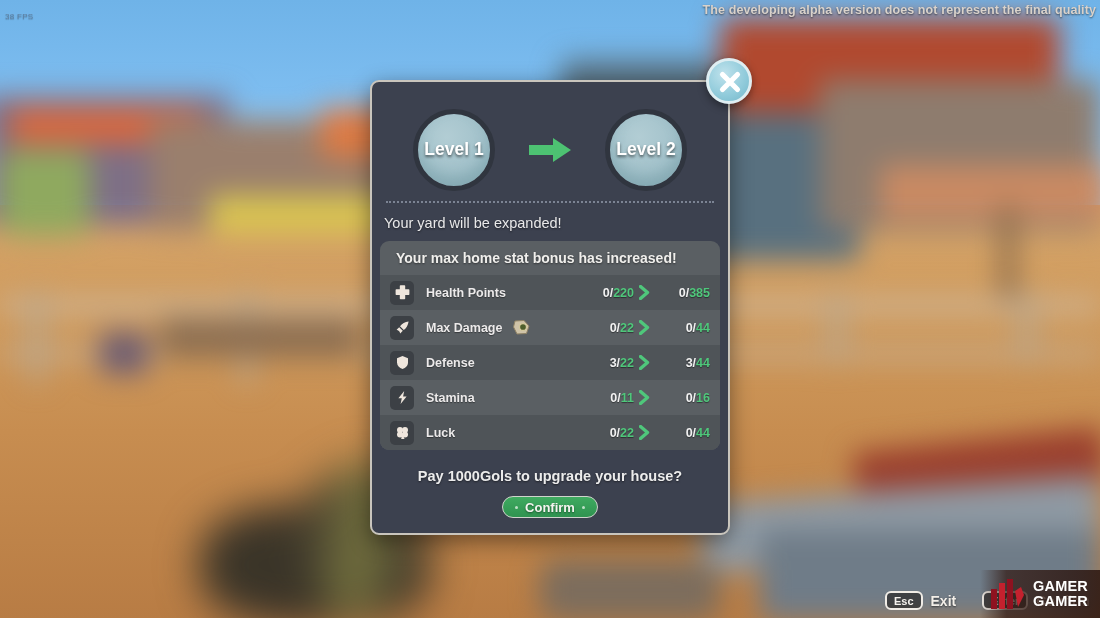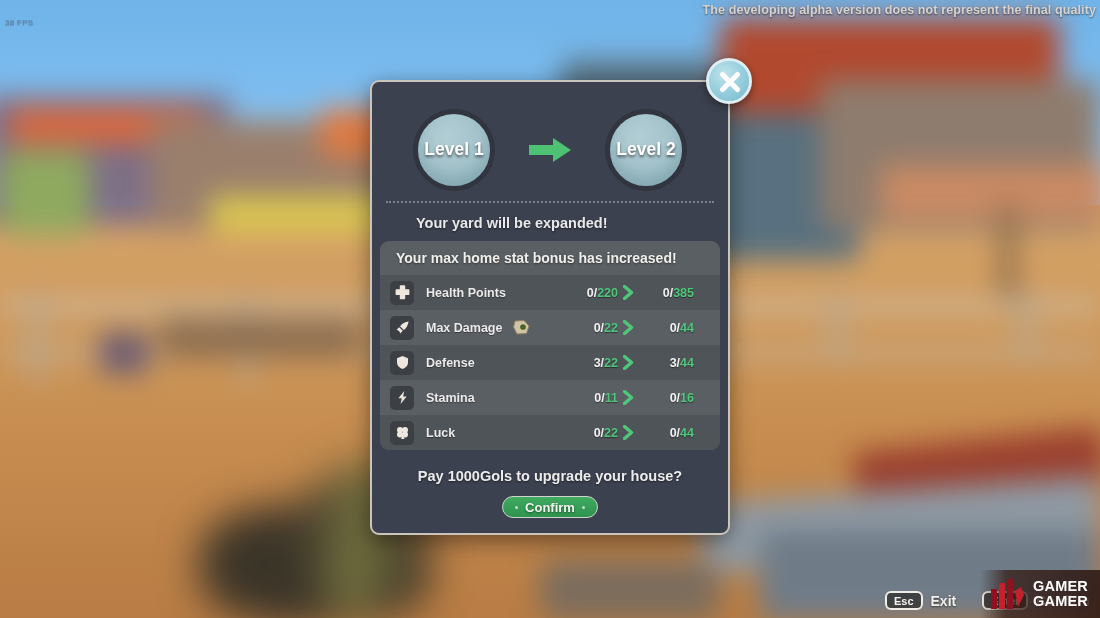--- a/index.html
+++ b/index.html
@@ -51,21 +51,21 @@
   .b-plank-r    { left:855px; top:440px; width:250px; height:55px;  background:#9a3f2e; border-radius:4px; transform:rotate(-6deg); }
   .b-wood-r     { left:700px; top:490px; width:400px; height:70px;  background:#8f9aa4; border-radius:6px; transform:rotate(-4deg); }
   .b-dirt-r     { left:760px; top:530px; width:340px; height:90px;  background:#6f7c88; border-radius:8px; }
   .b-bush       { left:200px; top:505px; width:230px; height:120px; background:#3a3428; border-radius:40%; }
   .b-bush2      { left:300px; top:470px; width:120px; height:130px; background:#4a4330; border-radius:45%; }
   .b-grass      { left:330px; top:460px; width:60px;  height:160px; background:#6d6a3c; border-radius:30px; transform:rotate(8deg); }
   .b-stone      { left:540px; top:560px; width:180px; height:60px;  background:#7c6d5d; border-radius:16px; }
 
   
   #fps {
-    position:absolute; left:5px; top:18px;
+    position:absolute; left:5px; top:12px;
     font-size:8px; color:#5d7fa0; letter-spacing:0.3px;
     text-shadow:0 1px 1px rgba(0,0,0,.25);
   }
   #alpha-note {
     position:absolute; right:4px; top:3px;
     font-size:12.5px; font-weight:700; color:#d9d2cb;
     letter-spacing:.1px;
     text-shadow:0 1px 2px rgba(0,0,0,.55);
   }
 
@@ -105,37 +105,37 @@
     white-space:nowrap;
   }
   .arrow-green { width:46px; height:30px; }
 
   .dotted-sep {
     margin:4px 14px 0 14px; height:0;
     border-top:2px dotted #7c8494;
   }
 
   .yard-text {
-    padding:12px 0 10px 44px;
-    font-size:14.5px; font-weight:700; color:#e9e9ea;
+    padding:12px 0 10px 12px;
+    font-size:14.5px; font-weight:400; color:#e9e9ea;
     text-shadow:0 1px 2px rgba(0,0,0,.5);
   }
 
   .stats-panel {
     margin:0 8px; border-radius:9px; overflow:hidden;
     background:#5a5f63;
   }
   .stats-title {
     padding:9px 0 9px 16px;
     font-size:14px; font-weight:700; color:#f0efec;
     text-shadow:0 1px 2px rgba(0,0,0,.45);
   }
   .stat-row {
     display:flex; align-items:center;
-    height:35px; padding:0 26px 0 10px;
+    height:35px; padding:0 10px 0 10px;
     background:#4f5458;
   }
   .stat-row.alt { background:#5a5f63; }
 
   .stat-icon {
     width:24px; height:24px; border-radius:5px;
     background:#3c4045;
     display:flex; align-items:center; justify-content:center;
     flex:0 0 auto;
   }

